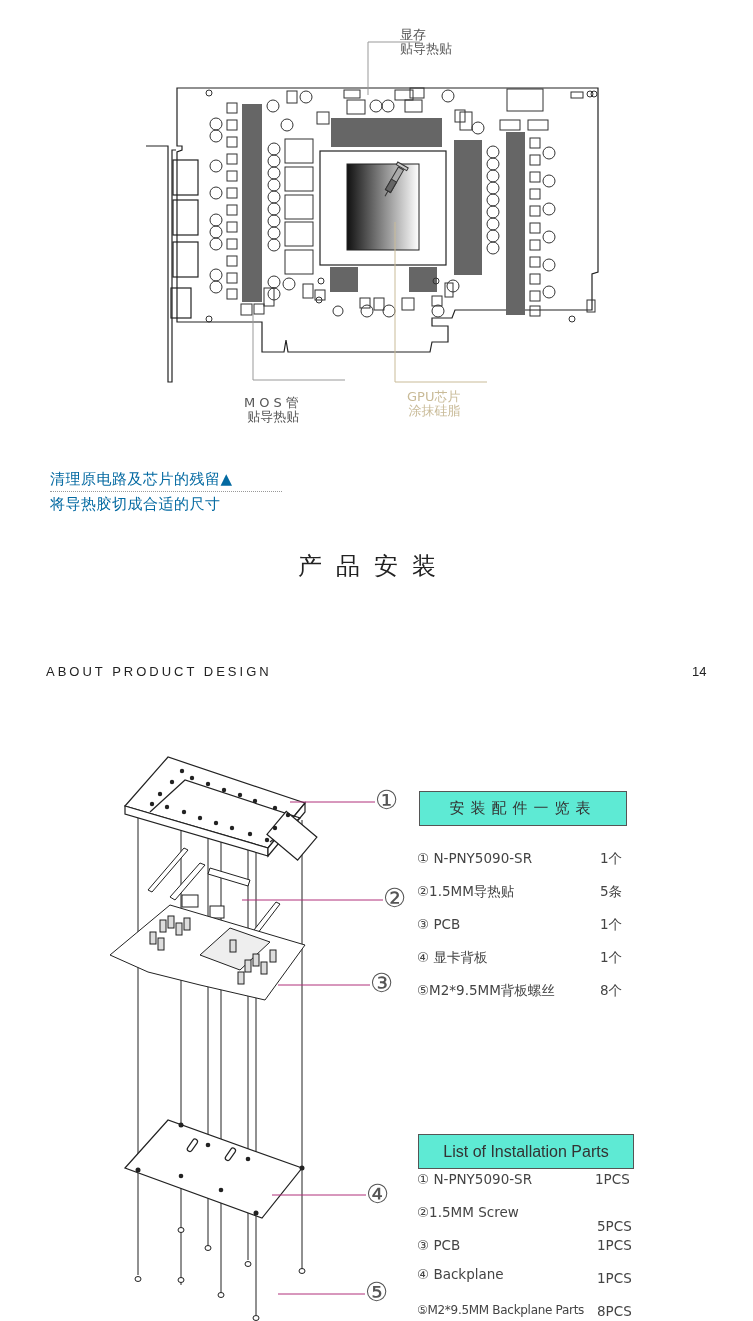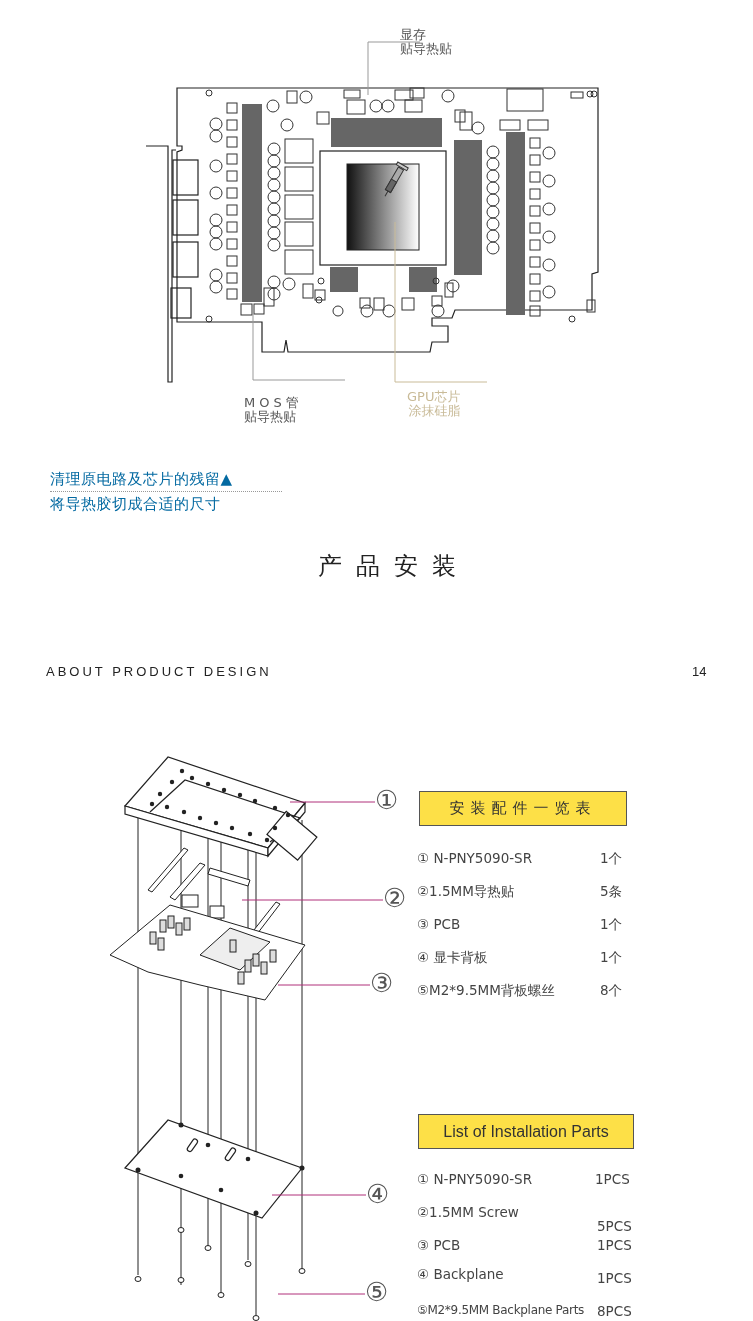--- a/index.html
+++ b/index.html
@@ -5,24 +5,24 @@
   html, body { margin: 0; padding: 0; background: #ffffff; }
   body { width: 753px; height: 1321px; position: relative; overflow: hidden;
          font-family: "DejaVu Sans", sans-serif; color: #333; }
   .abs { position: absolute; }
   .lbl { font-size: 13px; color: #555; line-height: 14px; }
   .lbl-gold { color: #c9bb98; }
   .note { font-size: 15px; color: #0369a1; letter-spacing: 0.5px; }
   .section-title { font-size: 24px; color: #222; letter-spacing: 14px; }
   .about { font-size: 13px; letter-spacing: 3px; color: #222; font-family: "Liberation Sans", sans-serif; }
   .pagenum { font-size: 13px; color: #222; font-family: "Liberation Sans", sans-serif; text-align: right; }
-  .box-title { border: 1.5px solid #555; background: #fde047; color: #333;
+  .box-title { border: 1.5px solid #555; background: #5eead4; color: #333;
                display: flex; align-items: center; justify-content: center; }
   .cn-title { font-size: 15px; letter-spacing: 6px; }
-  .en-title { font-size: 16px; font-family: "Liberation Sans", sans-serif; }
+  .en-title { font-size: 16px; font-family: "Liberation Sans", sans-serif; margin-top: 20px; }
   .parts { position: absolute; font-size: 13.5px; color: #444; }
   .part-row { position: absolute; left: 0; white-space: nowrap; }
   .part-qty { position: absolute; white-space: nowrap; }
   .circ-num { font-size: 26px; color: #555; font-family: "DejaVu Sans", sans-serif; }
   .dotted { border-top: 1px dotted #999; }
 </style>
 </head>
 <body>
 
 <svg class="abs" style="left:0;top:0" width="753" height="460">
@@ -187,34 +187,34 @@
 
   <polyline points="368,95 368,42 420,42" fill="none" stroke="#999" stroke-width="1"></polyline>
   <polyline points="253,306 253,380 345,380" fill="none" stroke="#999" stroke-width="1"></polyline>
   <polyline points="395,222 395,382 487,382" fill="none" stroke="#c9bb98" stroke-width="1"></polyline>
 </svg>
 
 <div class="abs lbl" style="left:400px;top:28px">
   <div>显存</div>
   <div>贴导热贴</div>
 </div>
-<div class="abs lbl" style="left:244px;top:396px;">
+<div class="abs lbl" style="left:244px;top:396px;text-align:center">
   <div style="letter-spacing:4px">MOS管</div>
   <div>贴导热贴</div>
 </div>
 <div class="abs lbl lbl-gold" style="left:407px;top:390px;text-align:right">
   <div>GPU芯片</div>
   <div>涂抹硅脂</div>
 </div>
 
 <div class="abs note" style="left:50px;top:470px">清理原电路及芯片的残留▲</div>
 <div class="abs dotted" style="left:50px;top:491px;width:232px"></div>
 <div class="abs note" style="left:50px;top:495px">将导热胶切成合适的尺寸</div>
 
-<div class="abs section-title" style="left:318px;top:550px">产品安装</div>
+<div class="abs section-title" style="left:298px;top:550px">产品安装</div>
 
 <div class="abs about" style="left:46px;top:664px">ABOUT PRODUCT DESIGN</div>
 <div class="abs pagenum" style="left:692px;top:664px">14</div>
 
 <svg class="abs" style="left:0;top:740px" width="420" height="581">
   <g stroke="#222" stroke-width="1" fill="none">
 
     <line x1="138" y1="75" x2="138" y2="535"></line>
     <line x1="181" y1="70" x2="181" y2="545"></line>
     <line x1="208" y1="85" x2="208" y2="510"></line>

